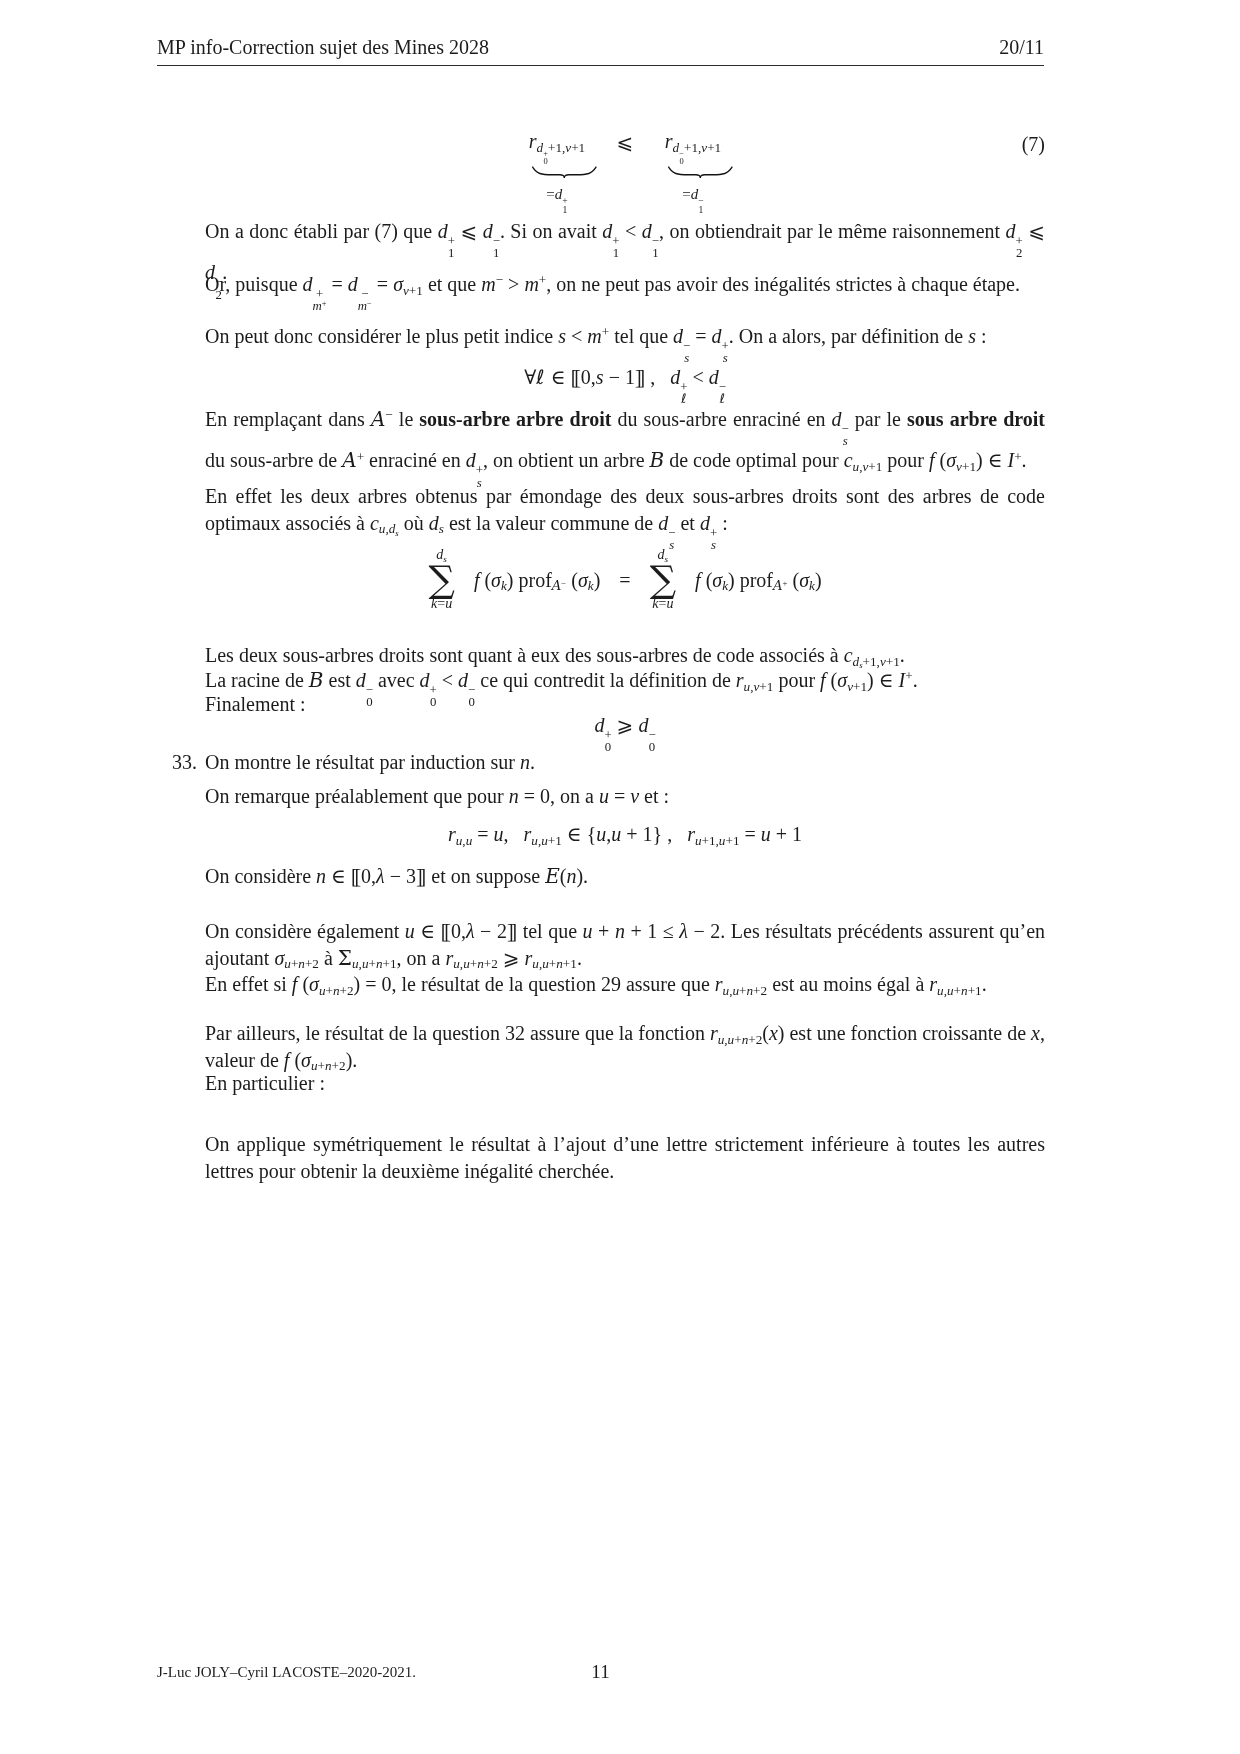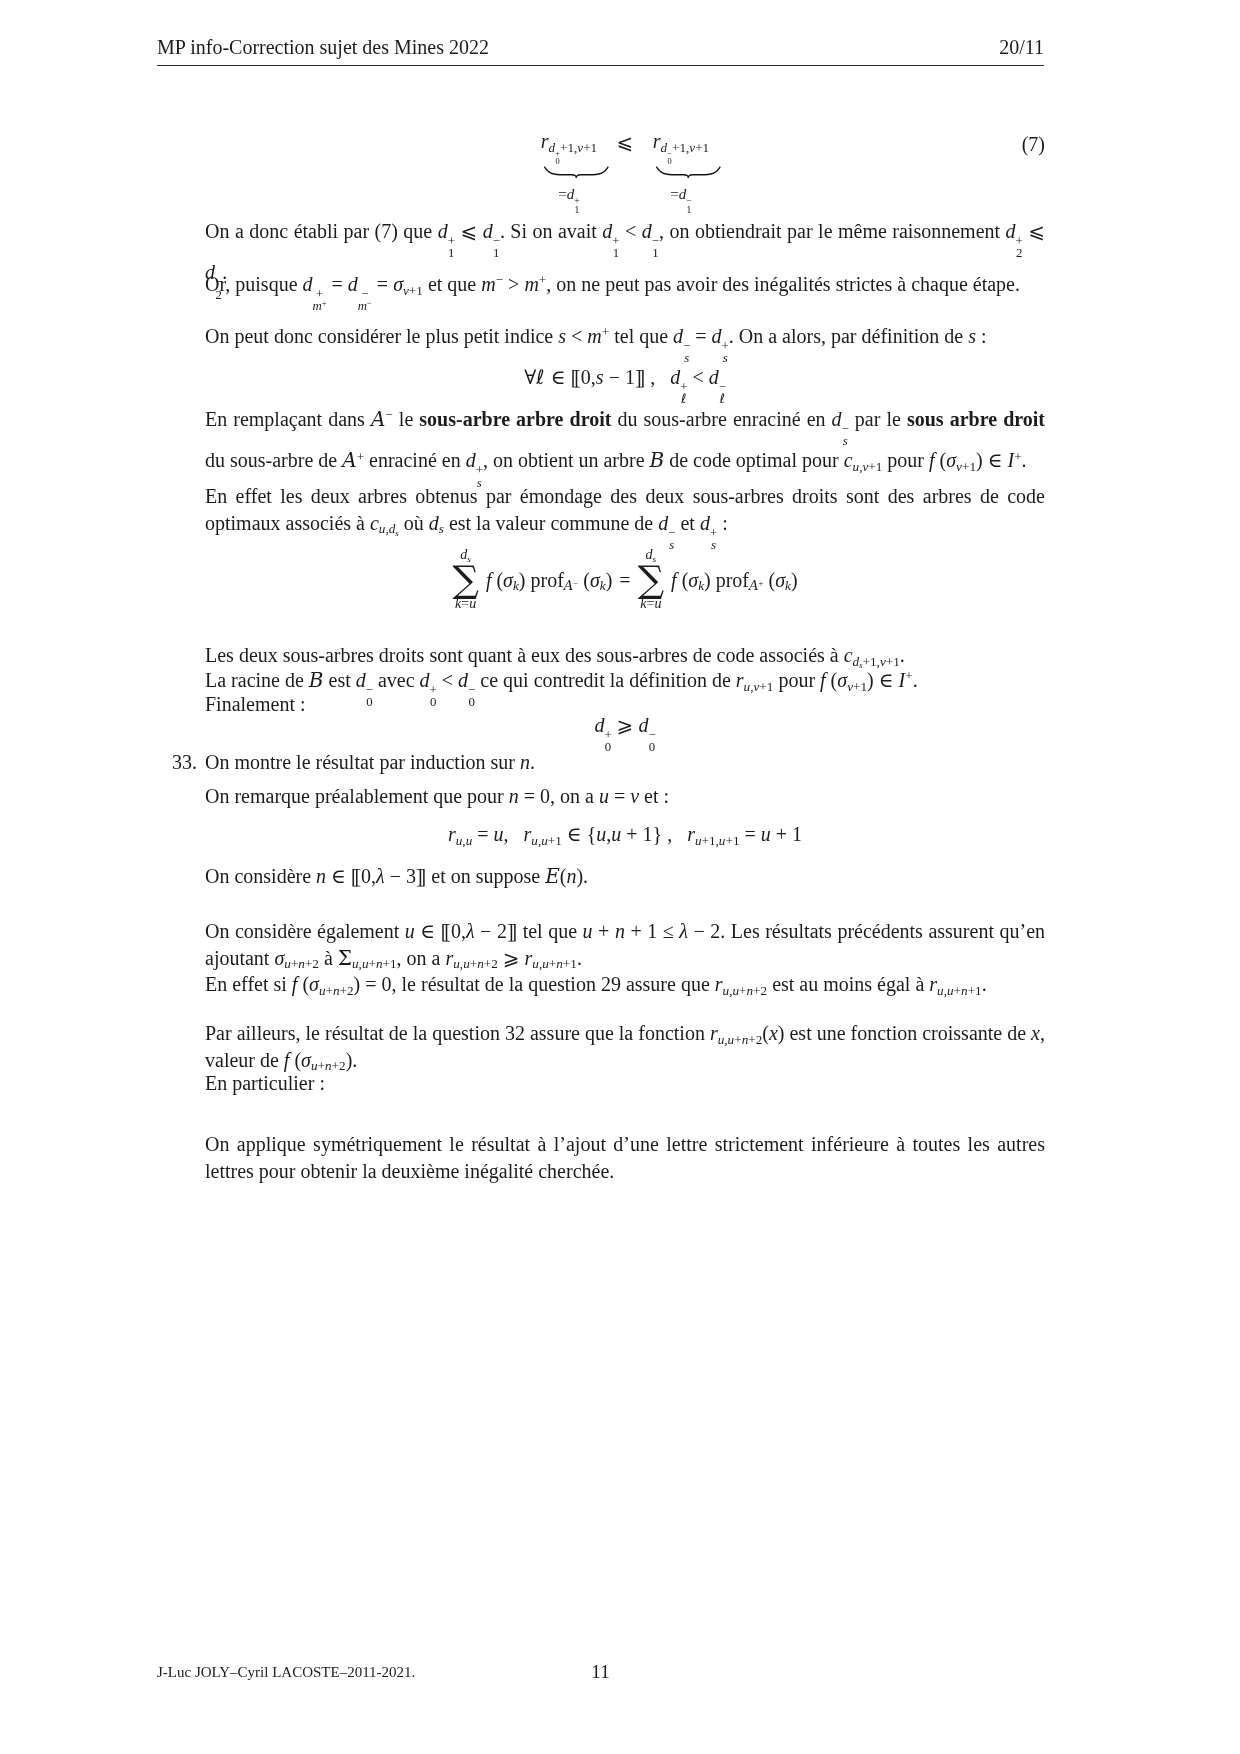--- a/index.html
+++ b/index.html
@@ -18,21 +18,21 @@
     position:absolute;left:157px;top:36px;width:887px;
     display:flex;justify-content:space-between;align-items:flex-end;
     border-bottom:1.6px solid #2b2b2b;padding-bottom:6px;
   }
   .footer{position:absolute;left:157px;top:1664px;width:887px;font-size:15px;}
   .footer .pg{position:absolute;left:0;right:0;top:-3px;text-align:center;font-size:19px;}
   
   .par{position:absolute;left:205px;width:840px;line-height:26.5px;text-align:justify;}
   .itemnum{position:absolute;left:172px;line-height:26.5px;}
   .eq{position:absolute;left:205px;width:840px;line-height:26.5px;text-align:center;}
-  .eq-flex{display:flex;justify-content:center;align-items:center;gap:7px;}
+  .eq-flex{display:flex;justify-content:center;align-items:center;gap:19px;}
   
   i{font-style:italic;}
   b{font-weight:bold;}
   sub{font-size:66%;line-height:0;position:relative;vertical-align:baseline;top:0.28em;}
   sup{font-size:66%;line-height:0;position:relative;vertical-align:baseline;top:-0.5em;}
   .sb{display:inline-flex;flex-direction:column;align-items:center;vertical-align:-0.55em;
       line-height:0.95;font-size:64%;text-align:center;}
   .sb b{display:block;font-weight:normal;height:0.95em;}
   .ms{font-family:"DejaVu Serif","DejaVu Sans",serif;}
   .bb{font-family:"DejaVu Sans","DejaVu Serif",sans-serif;}
@@ -52,21 +52,21 @@
   .sumlim{font-size:14px;}
   .sumsym{font-size:37px;line-height:0.9;font-family:"DejaVu Serif",serif;}
   .sumside{line-height:26px;}
 </style>
 </head>
 <body>
 
 <div class="page">
 
   <div class="header">
-    <span>MP info-Correction sujet des Mines 2022</span>
+    <span>MP info-Correction sujet des Mines 2028</span>
     <span>20/11</span>
   </div>
 
   <div class="eq eq-flex eq7" style="top:128px">
     <span class="ubgroup">
       <span class="ubexpr"><i>r</i><sub><i>d</i><span class="sb">
               <b>+</b>
               <b>0</b>
             </span>+1,<i>v</i>+1</sub></span>
       <svg class="brace" viewBox="0 0 100 16" preserveAspectRatio="none">
@@ -197,17 +197,17 @@
   <div class="par" style="top:863px">On considère <i>n</i> <span class="ms">∈</span> <span class="ddb">[[</span>0,<i>λ</i> − 3<span class="ddb">]]</span> et on suppose <i class="cal">E</i>(<i>n</i>).</div>
   <div class="par" style="top:918px">On considère également <i>u</i> <span class="ms">∈</span> <span class="ddb">[[</span>0,<i>λ</i> − 2<span class="ddb">]]</span> tel que <i>u</i> + <i>n</i> + 1 ≤ <i>λ</i> − 2. Les résultats précédents assurent qu’en ajoutant <i>σ</i><sub><i>u</i>+<i>n</i>+2</sub> à <span class="ms">Σ</span><sub><i>u</i>,<i>u</i>+<i>n</i>+1</sub>, on a <i>r</i><sub><i>u</i>,<i>u</i>+<i>n</i>+2</sub> <span class="rel">⩾</span> <i>r</i><sub><i>u</i>,<i>u</i>+<i>n</i>+1</sub>.</div>
   <div class="par" style="top:971px">En effet si <i>f</i> (<i>σ</i><sub><i>u</i>+<i>n</i>+2</sub>) = 0, le résultat de la question 29 assure que <i>r</i><sub><i>u</i>,<i>u</i>+<i>n</i>+2</sub> est au moins égal à <i>r</i><sub><i>u</i>,<i>u</i>+<i>n</i>+1</sub>.</div>
   <div class="par" style="top:1020px">Par ailleurs, le résultat de la question 32 assure que la fonction <i>r</i><sub><i>u</i>,<i>u</i>+<i>n</i>+2</sub>(<i>x</i>) est une fonction croissante de <i>x</i>, valeur de <i>f</i> (<i>σ</i><sub><i>u</i>+<i>n</i>+2</sub>).</div>
   <div class="par" style="top:1070px">En particulier :</div>
 
 
   <div class="par" style="top:1131px">On applique symétriquement le résultat à l’ajout d’une lettre strictement inférieure à toutes les autres lettres pour obtenir la deuxième inégalité cherchée.</div>
 
   <div class="footer">
-    <span>J-Luc JOLY–Cyril LACOSTE–2011-2021.</span>
+    <span>J-Luc JOLY–Cyril LACOSTE–2020-2021.</span>
     <span class="pg">11</span>
   </div>
 
 </div>
 
 </body></html>

